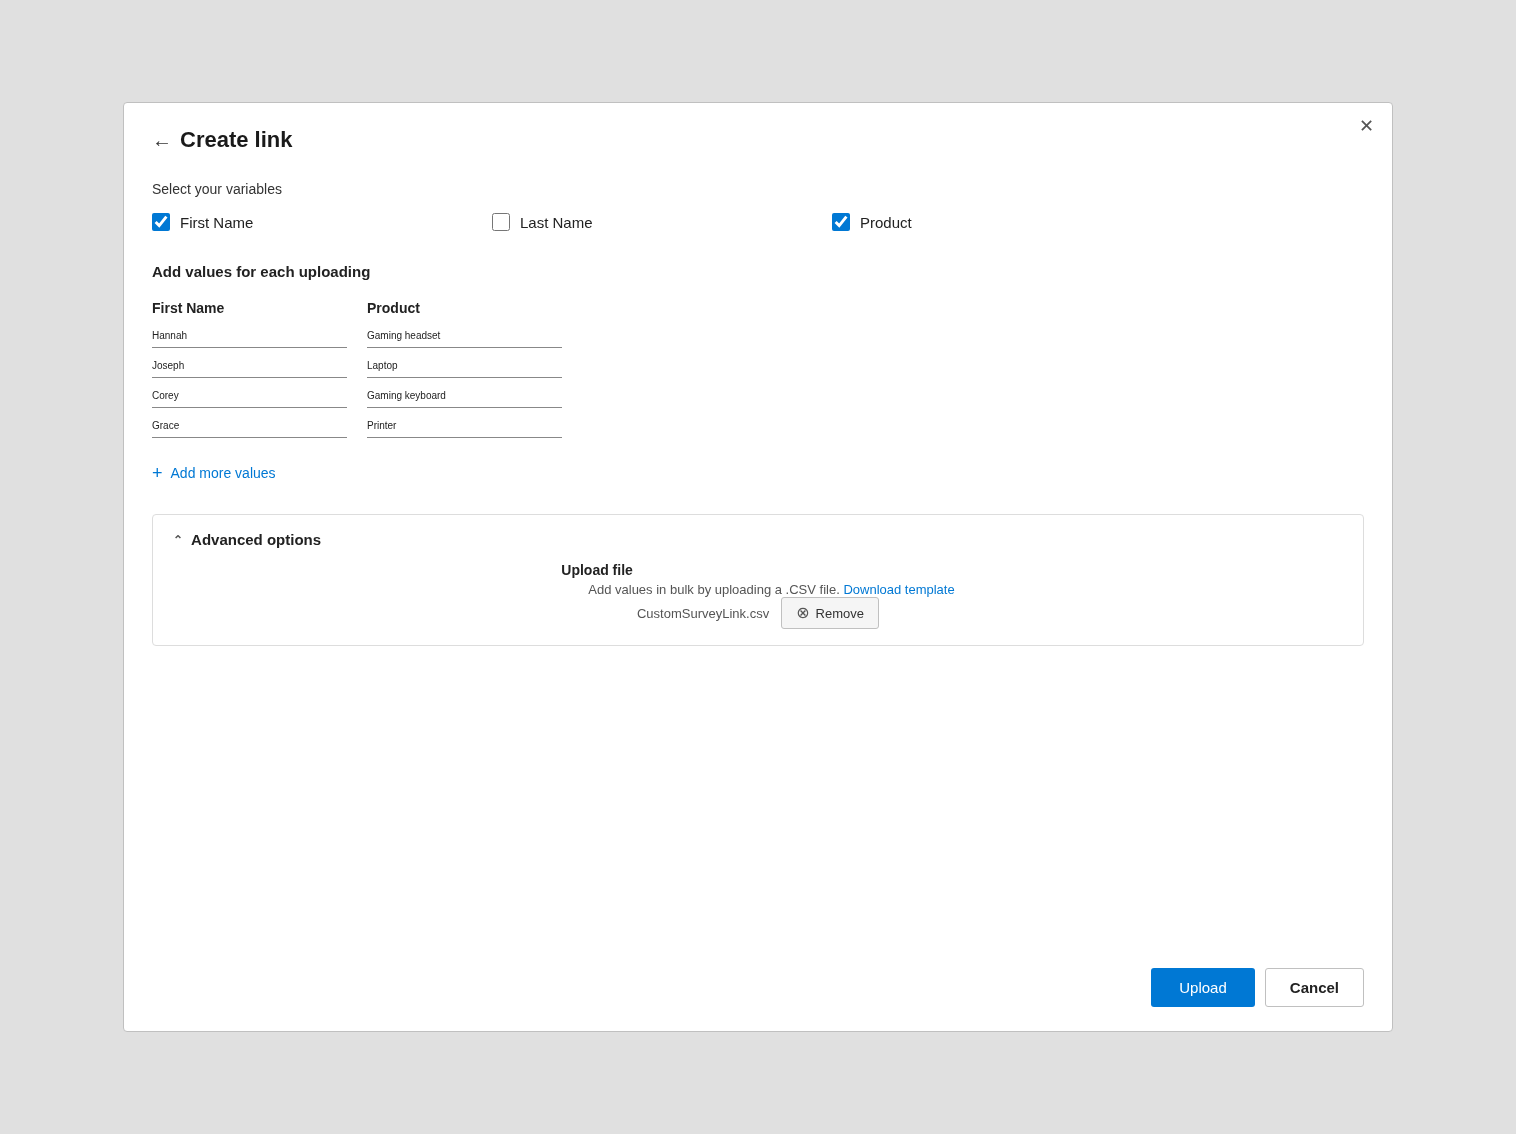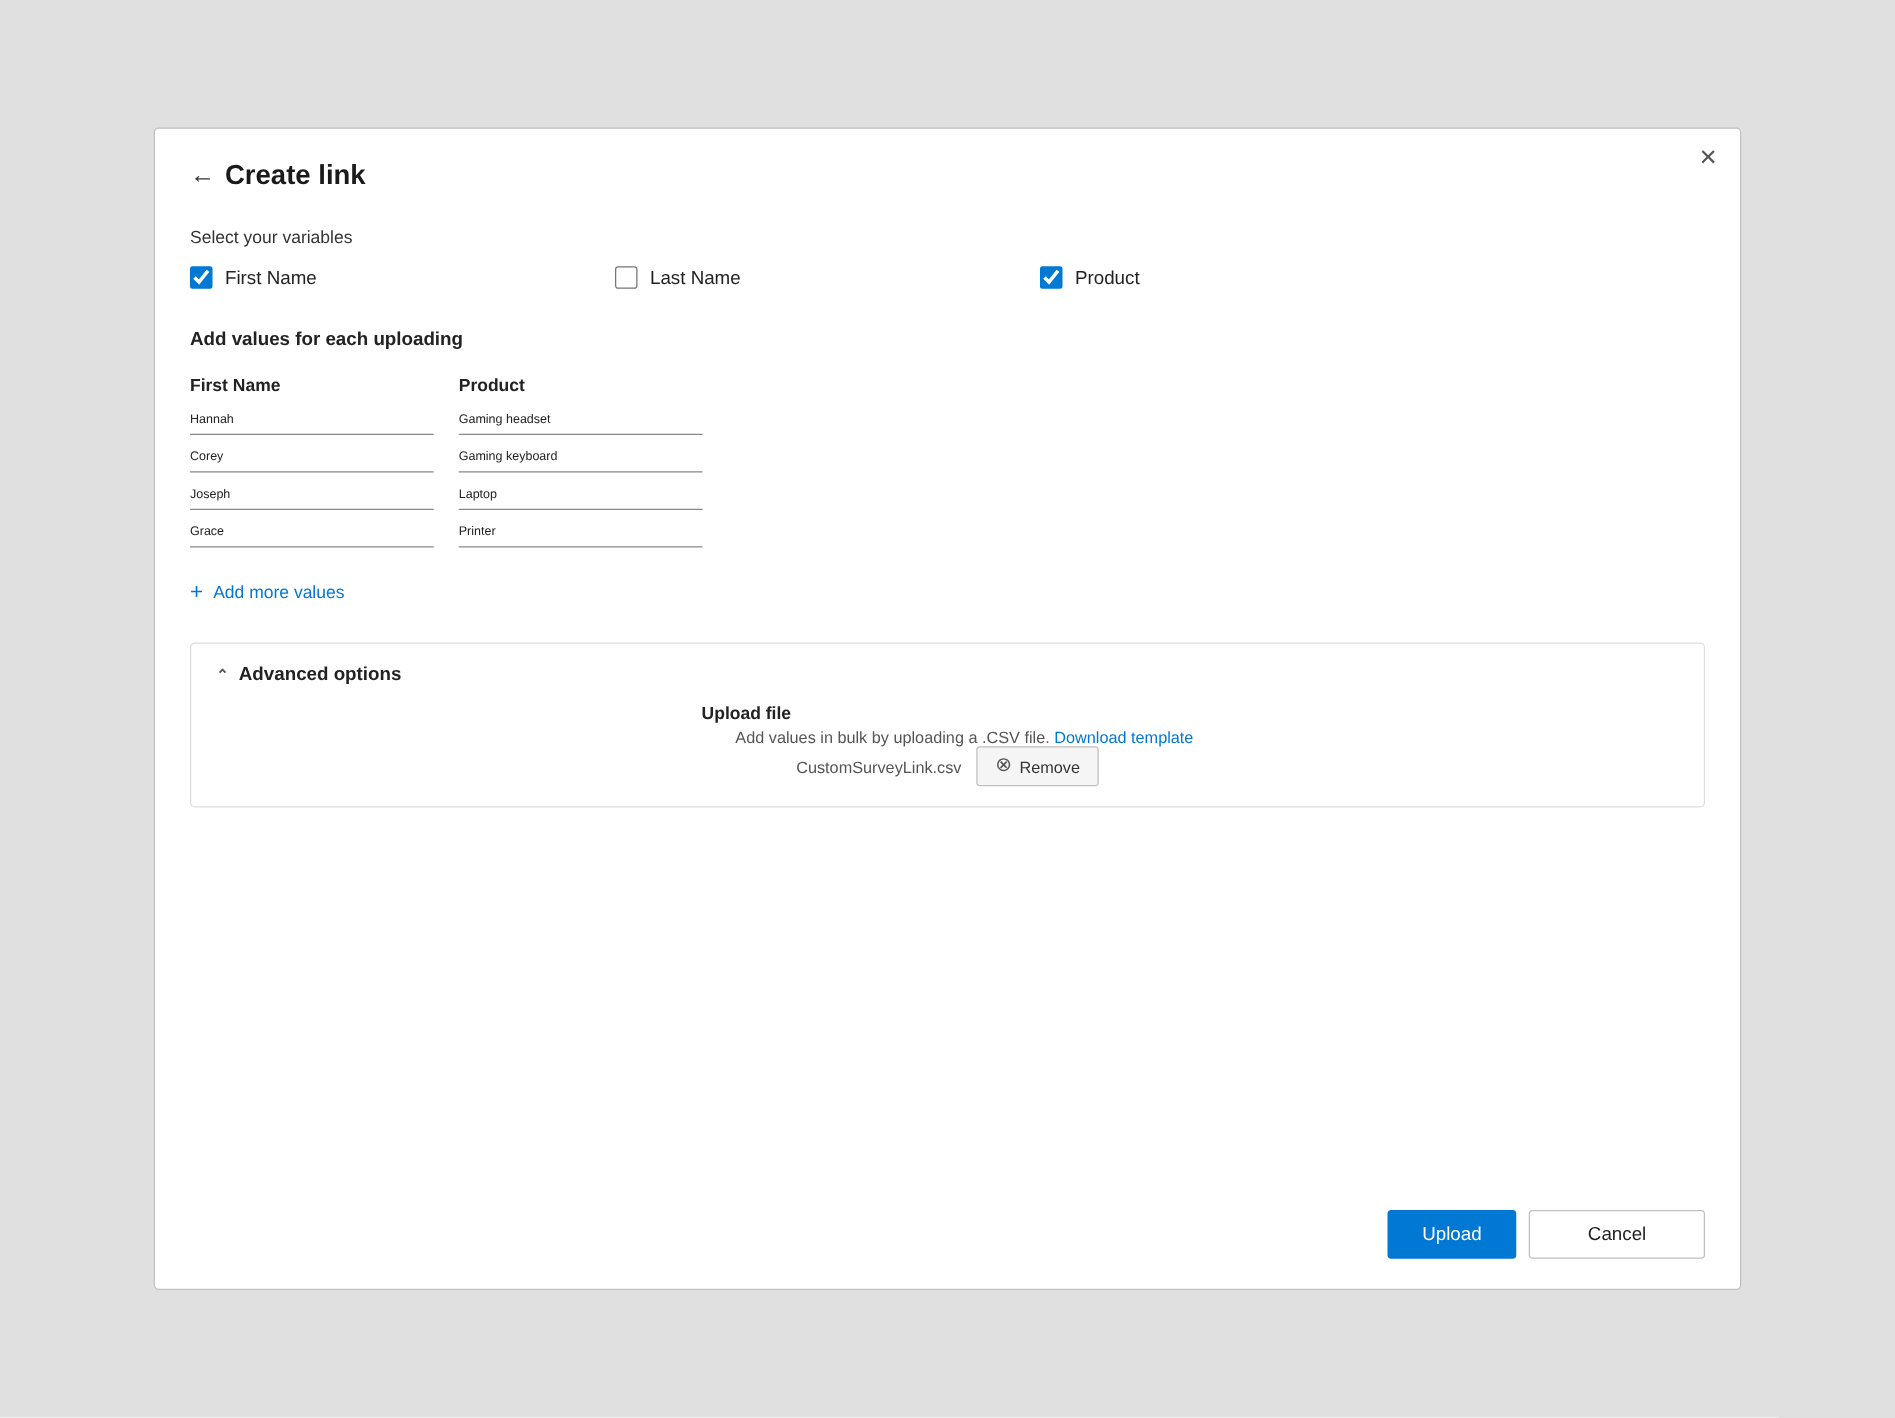--- a/index.html
+++ b/index.html
@@ -219,23 +219,24 @@
       padding: 10px 28px;
       font-size: 15px;
       cursor: pointer;
       font-weight: 500;
     }
     .btn-cancel {
       background: #fff;
       color: #222;
       border: 1px solid #c0c0c0;
       border-radius: 3px;
-      padding: 10px 46px;
-      font-size: 15px;
-      cursor: pointer;
+      padding: 10px 24px;
+      font-size: 15px;
+      cursor: pointer;
+      font-weight: bold;
     }
   </style>
 </head>
 <body>
 
 <div class="dialog">
 
   <button class="close-btn">✕</button>
 
   <div class="dialog-title">
@@ -267,27 +268,27 @@
       <span class="col-header">First Name</span>
       <span class="col-header">Product</span>
     </div>
 
     <div class="values-data-row">
       <input type="text" class="field-input" value="Hannah" style="">
       <input type="text" class="field-input" value="Gaming headset" style="">
     </div>
 
     <div class="values-data-row">
+      <input type="text" class="field-input" value="Joseph" style="">
+      <input type="text" class="field-input" value="Laptop" style="">
+    </div>
+
+    <div class="values-data-row">
       <input type="text" class="field-input" value="Corey" style="">
       <input type="text" class="field-input" value="Gaming keyboard" style="">
-    </div>
-
-    <div class="values-data-row">
-      <input type="text" class="field-input" value="Joseph" style="">
-      <input type="text" class="field-input" value="Laptop" style="">
     </div>
 
     <div class="values-data-row">
       <input type="text" class="field-input" value="Grace" style="">
       <input type="text" class="field-input" value="Printer" style="">
     </div>
   </div>
 
   <button class="add-more-btn">
     <span class="add-more-plus">+</span>

